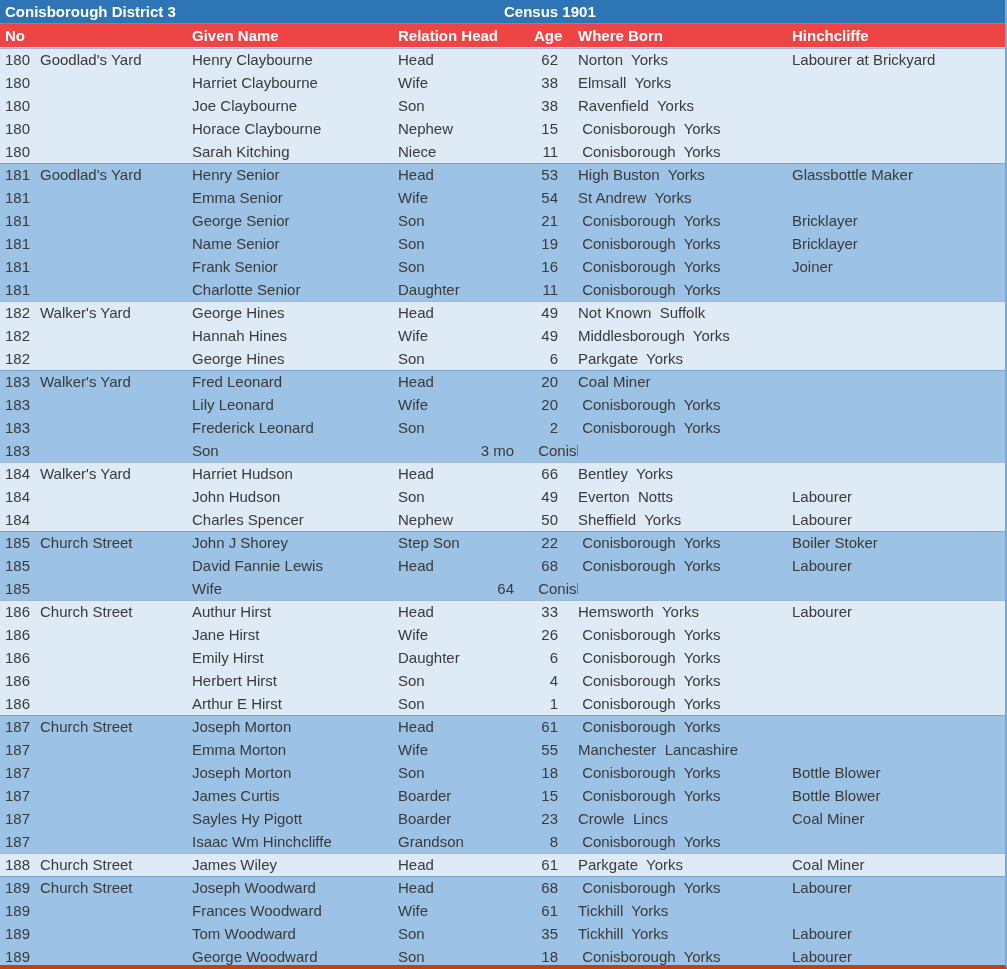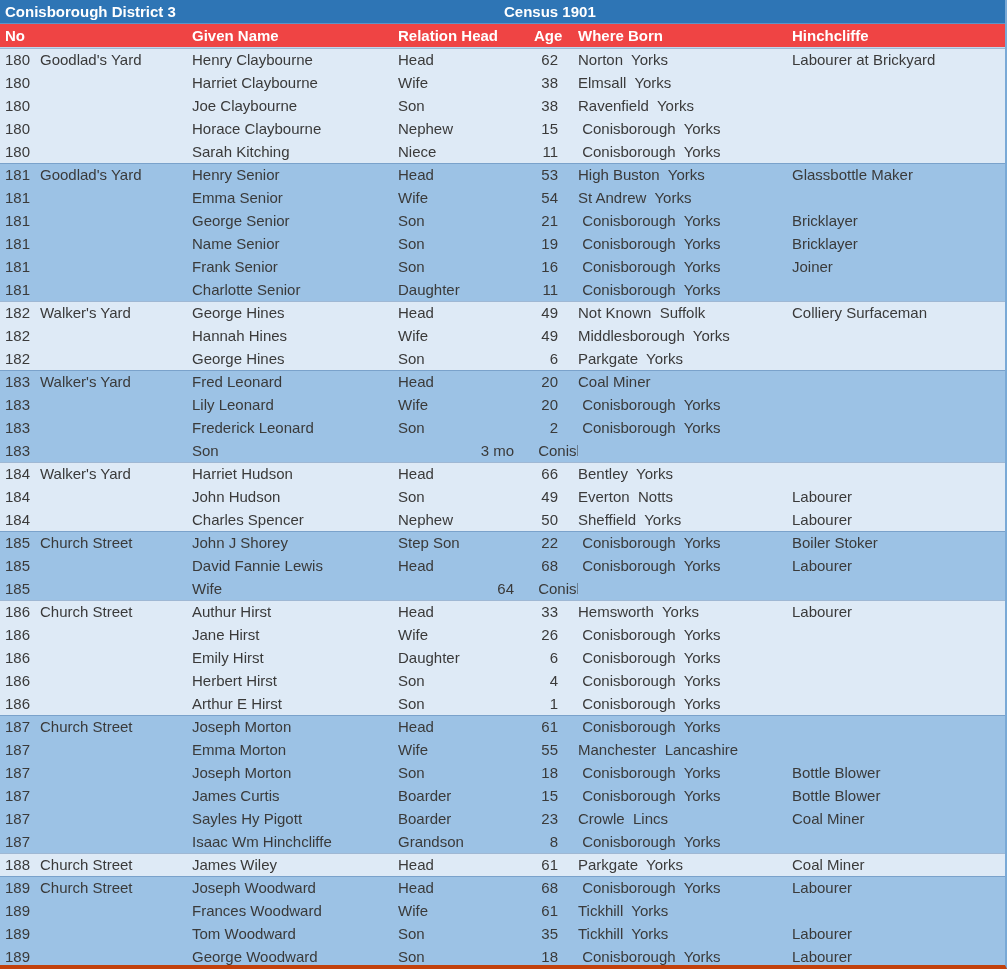--- a/index.html
+++ b/index.html
@@ -167,21 +167,20 @@
         </div>
       </div>
       <div class="group light">
         <div class="row grid">
           <div class="cell c0">182</div>
           <div class="cell c1">Walker's Yard</div>
           <div class="cell c2">George Hines</div>
           <div class="cell c3">Head</div>
           <div class="cell c4">49</div>
           <div class="cell c5">Not Known  Suffolk</div>
-          <div class="cell c6">Colliery Surfaceman</div>
         </div>
         <div class="row grid">
           <div class="cell c0">182</div>
           <div class="cell c1"></div>
           <div class="cell c2">Hannah Hines</div>
           <div class="cell c3">Wife</div>
           <div class="cell c4">49</div>
           <div class="cell c5">Middlesborough  Yorks</div>
           <div class="cell c6"></div>
         </div>

